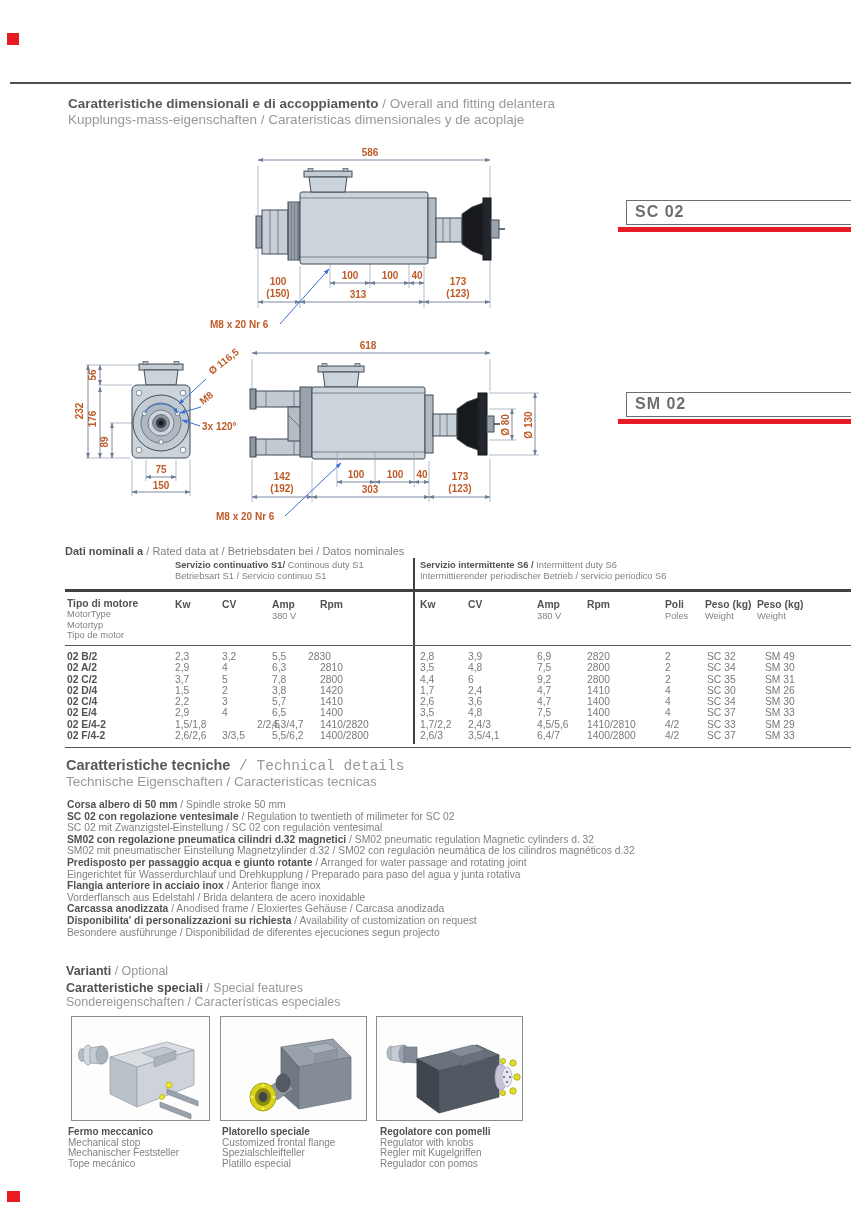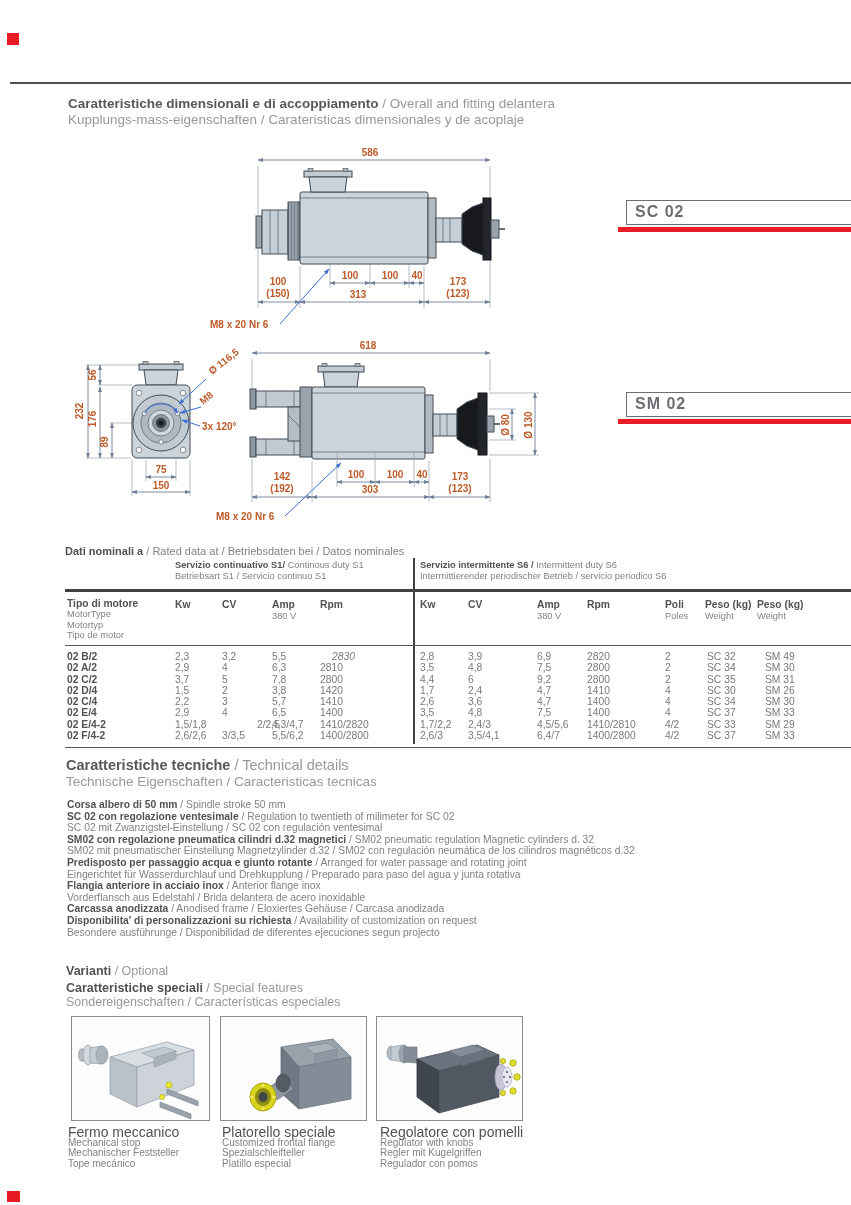--- a/index.html
+++ b/index.html
@@ -32,33 +32,33 @@
   .motorcol div{font-size:9.3px;color:#808285;line-height:10.4px;}
   .motorcol div:first-child{font-size:10.3px;font-weight:bold;color:#515254;}
   .spec-rows{position:absolute;left:65px;top:651px;width:786px;}
   .spec-row{position:relative;height:11.3px;}
   .spec-row span{position:absolute;top:0;font-size:10.3px;color:#77797c;white-space:nowrap;}
   .spec-row span.rb{font-weight:bold;color:#515254;}
 
   
   .sec-title{font-size:14.5px;line-height:16px;white-space:nowrap;}
   .sec-title b{color:#57585a;}
-  .sec-title span{color:#96989b;}
+  .sec-title span{color:#96989b;font-family:Liberation Mono, monospace;}
   .sec-sub{font-size:13.5px;color:#96989b;white-space:nowrap;}
   .tech-lines{position:absolute;left:67px;top:799px;width:784px;}
   .tech-line{font-size:10.3px;line-height:11.6px;color:#808285;white-space:nowrap;}
   .tech-line b{color:#515254;}
   .opt-line{font-size:12.5px;line-height:14px;white-space:nowrap;}
   .opt-line b{color:#515254;}
   .opt-line span{color:#96989b;}
 
   
   .fbox{border:1.2px solid #8a8c8f;background:#fdfdfd;}
   .caption{width:150px;}
-  .cap-title{font-size:14px;font-weight:normal;color:#515254;line-height:10.6px;white-space:nowrap;}
+  .cap-title{font-size:10px;font-weight:bold;color:#515254;line-height:10.6px;white-space:nowrap;}
   .cap-line{font-size:10px;color:#808285;line-height:10.6px;white-space:nowrap;}
 
   
   .dimtxt{font-family:"Liberation Sans",sans-serif;font-weight:bold;font-size:10px;fill:#bd5a28;}
   .ext{stroke:#93a0b2;stroke-width:0.7;fill:none;}
   .dim{stroke:#6f7f98;stroke-width:0.9;fill:none;}
   .lead{stroke:#3a6fd8;stroke-width:1;fill:none;}
   .oln{stroke:#424c57;stroke-width:1;}
   .oln-t{stroke:#424c57;stroke-width:0.6;}
 </style>
@@ -331,21 +331,21 @@
   </div>
 
   <div class="abs" style="left:65px;top:645px;width:786px;height:1.2px;background:#56585b;"></div>
 
   <div class="spec-rows" id="spec-rows">
       <div class="spec-row">
         <span class="rb" style="left: 2px;">02 B/2</span>
         <span style="left: 110px;">2,3</span>
         <span style="left: 157px;">3,2</span>
         <span style="left: 207px;">5,5</span>
-        <span style="left: 267px; font-style: italic;">2830</span>
+        <span style="left: 243px;">2830</span>
         <span style="left: 355px;">2,8</span>
         <span style="left: 403px;">3,9</span>
         <span style="left: 472px;">6,9</span>
         <span style="left: 522px;">2820</span>
         <span style="left: 600px;">2</span>
         <span style="left: 642px;">SC 32</span>
         <span style="left: 700px;">SM 49</span>
       </div>
       <div class="spec-row">
         <span class="rb" style="left: 2px;">02 A/2</span>

